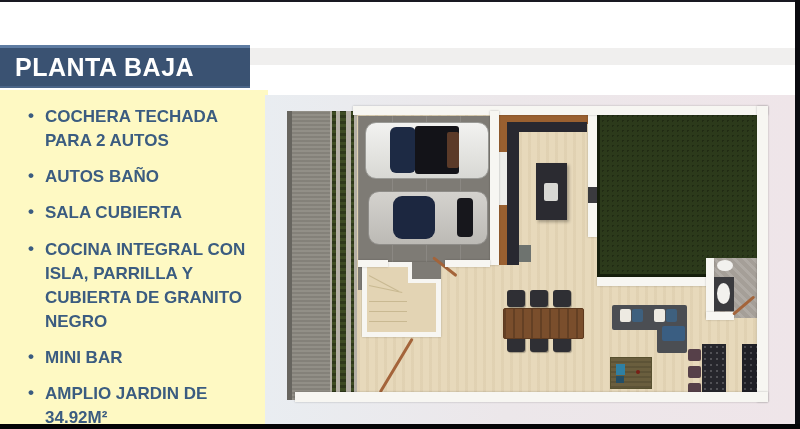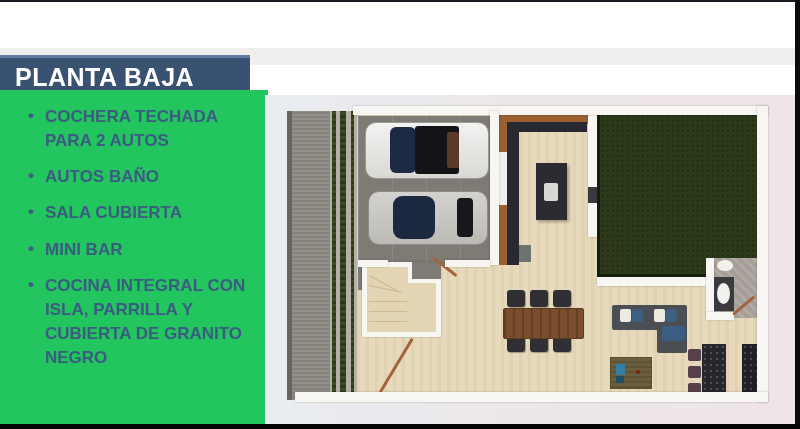--- a/index.html
+++ b/index.html
@@ -11,24 +11,24 @@
   .bar-right{position:absolute;left:795px;top:0;width:5px;height:429px;background:#0B0B10;}
   .bar-bottom{position:absolute;left:0;top:424px;width:800px;height:5px;background:#050507;}
 
   
   .title-band{position:absolute;left:0;top:48px;width:795px;height:17px;background:#F0EFEE;}
 
   
   .title-box{position:absolute;left:0;top:45px;width:250px;height:43px;box-sizing:border-box;
     background:#3A5272;border-top:3px solid #5E7CA2;box-shadow:inset 0 -2px 0 #4A6488;
     color:#FFFFFF;font-size:25px;font-weight:bold;letter-spacing:.5px;
-    line-height:38px;padding-left:15px;margin-top:10px;}
-
-  
-  .panel{position:absolute;left:0;top:90px;width:268px;height:334px;background:#22c55e;}
+    line-height:38px;padding-left:15px;}
+
+  
+  .panel{position:absolute;left:0;top:90px;width:268px;height:334px;background:#fef9c3;}
   .panel ul{list-style:none;margin:0;padding:15px 8px 0 28px;}
   .panel li{position:relative;padding-left:17px;margin-bottom:12px;max-width:215px;
     color:#3B5C80;font-size:17px;font-weight:700;line-height:1.42;}
   .panel li::before{content:"\2022";position:absolute;left:0;top:-1px;color:#3B5C80;}
 
   
   .plan{position:absolute;left:265px;top:95px;width:530px;height:329px;
     background:linear-gradient(90deg,#E9EDF1 0%,#ECE7EA 45%,#EFE5E9 100%);}
   .plan *{position:absolute;}
   .wall{background:#F7F6F2;box-shadow:0 0 2px rgba(0,0,0,.25);}
@@ -119,22 +119,23 @@
 <div id="slide">
 
   <div class="title-band"></div>
   <div class="title-box">PLANTA BAJA</div>
 
   <div class="panel">
     <ul>
       <li>COCHERA TECHADA PARA 2 AUTOS</li>
       <li>AUTOS BAÑO</li>
       <li>SALA CUBIERTA</li>
+      <li>COCINA INTEGRAL CON ISLA, PARRILLA Y CUBIERTA DE GRANITO NEGRO</li>
       <li>MINI BAR</li>
-      <li>COCINA INTEGRAL CON ISLA, PARRILLA Y CUBIERTA DE GRANITO NEGRO</li>
+      <li>AMPLIO JARDIN DE 34.92M²</li>
     </ul>
   </div>
 
   <div class="plan">
 
     <div class="street"></div>
     <div class="street-edge"></div>
     <div class="sidewalk"></div>
     <div class="hedge" style="left:67px;width:4px;"></div>
     <div class="hedge" style="left:75px;width:6px;"></div>

